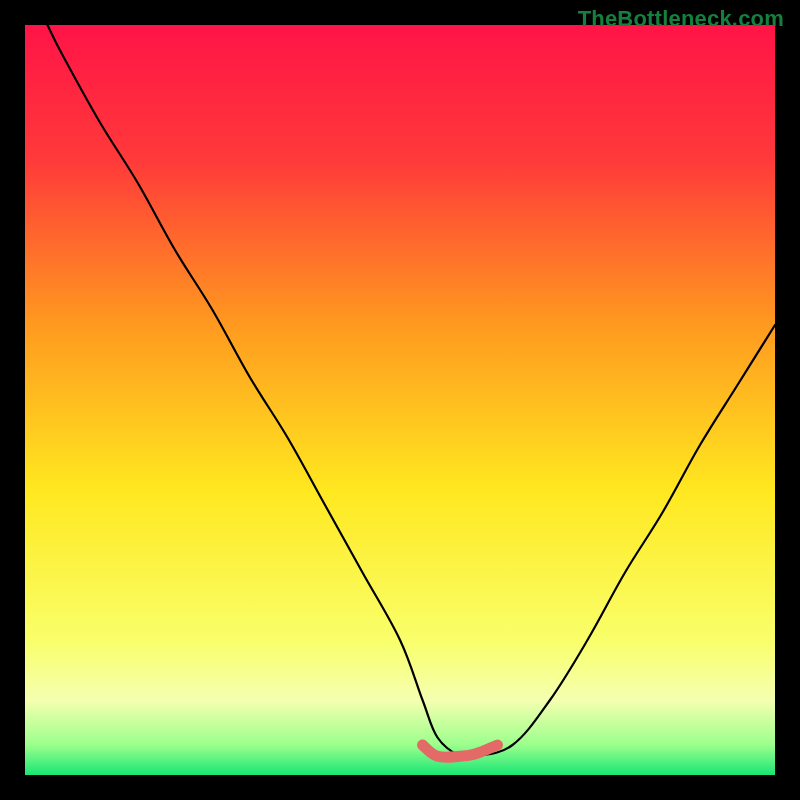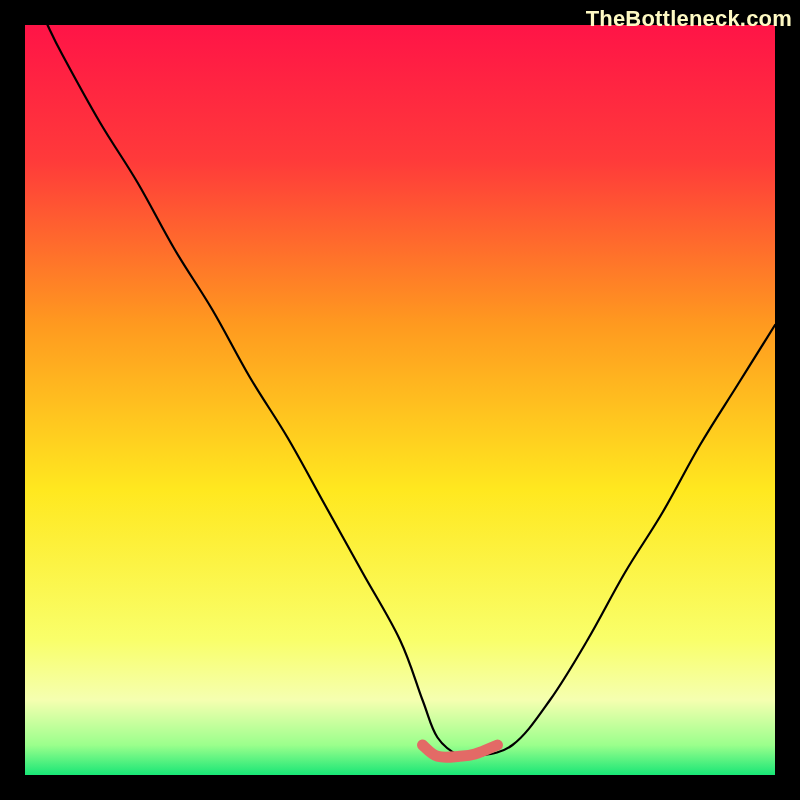--- a/index.html
+++ b/index.html
@@ -34,25 +34,25 @@
   .curve-svg {
     position: absolute;
     left: 0;
     top: 0;
     width: 750px;
     height: 750px;
   }
   .watermark {
     position: absolute;
     top: 6px;
-    right: 8px;
+    right: 16px;
     font-family: Arial, Helvetica, sans-serif;
     font-size: 22px;
     font-weight: bold;
-    color: #fef9c3;
+    color: #15803d;
     letter-spacing: 0.2px;
     user-select: none;
   }
 </style>
 </head>
 <body>
 
 <div class="frame">
 
   <div class="plot-area">

